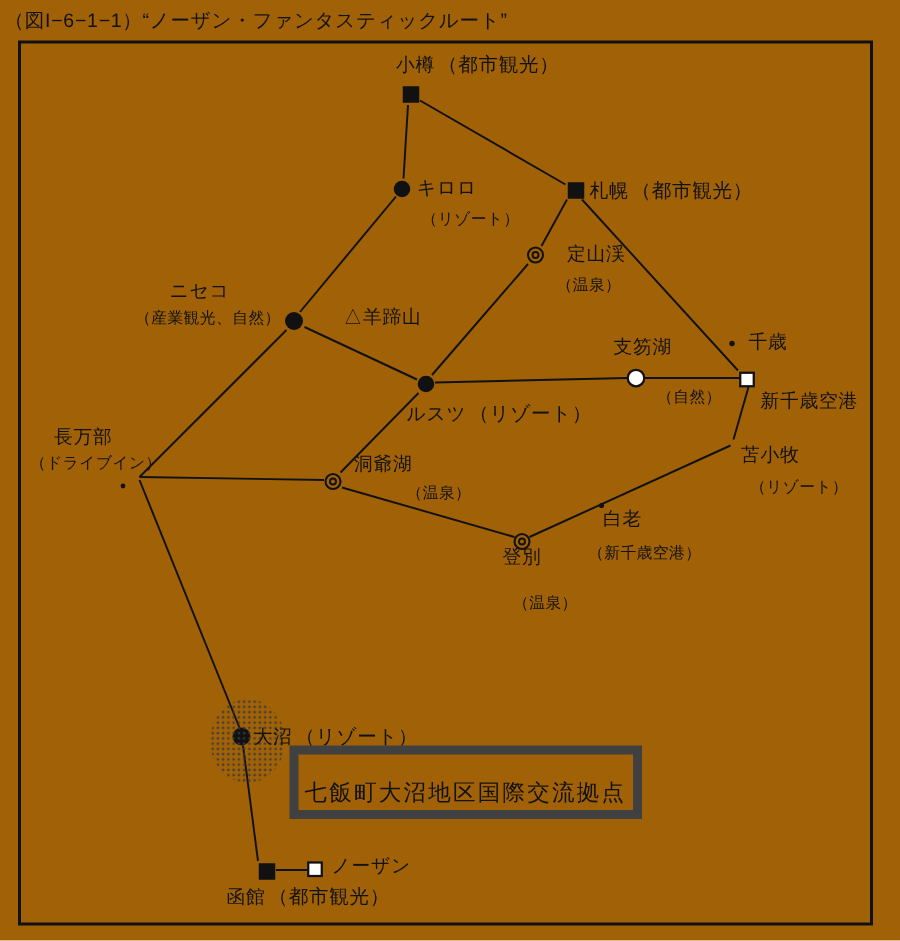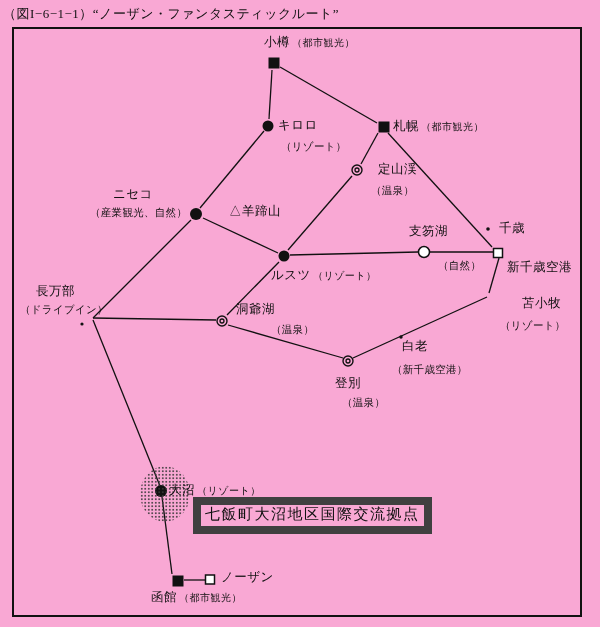--- a/index.html
+++ b/index.html
@@ -1,53 +1,53 @@
 <!DOCTYPE html>
 <html><head>
 <meta charset="utf-8">
 <style>
   html,body{margin:0;padding:0;background:#ffffff;}
   #page{
     position:relative;
     width:600px;height:627px;
-    background:#f9a8d4;
+    background:#a16207;
     color:#111;
-    font-family:Liberation Serif, serif;
+    font-family:Liberation Sans, sans-serif;
     overflow:hidden;
   }
   #fig-title{
     position:absolute;left:3px;top:5px;
     font-size:13px;letter-spacing:0.5px;white-space:nowrap;
   }
   #map-frame{
     position:absolute;left:12px;top:27px;
     width:566px;height:586px;
     border:2px solid #111;
   }
   #map-svg{position:absolute;left:0;top:0;}
   .name-lbl{
     position:absolute;white-space:nowrap;
     font-size:12.5px;letter-spacing:0.5px;line-height:1.1;
   }
   .qual-lbl{
     position:absolute;white-space:nowrap;
     font-size:10.5px;letter-spacing:0.3px;line-height:1.1;
   }
-  .q{font-size:10px;margin-left:2px;}
+  .q{font-size:13px;margin-left:2px;}
   #onuma-stipple{
     position:absolute;left:140px;top:466px;
     width:50px;height:56px;border-radius:50%;
     background-image:radial-gradient(circle,#3a3a3a 0.8px,transparent 1px);
     background-size:3.5px 3.5px;
     opacity:0.85;
   }
   #callout-box{
     position:absolute;left:193px;top:497px;
-    border:8px solid #404040;
-    padding:0 4px 2px 4px;
+    border:6px solid #404040;
+    padding:16px 4px 2px 4px;
     font-size:15px;letter-spacing:1.5px;white-space:nowrap;
   }
 </style>
 </head>
 <body>
 
 <div id="page">
 
   <div id="fig-title">（図I−6−1−1）“ノーザン・ファンタスティックルート”</div>
 
@@ -128,30 +128,30 @@
 
   <div class="name-lbl" style="left:271px;top:269px"><span>ルスツ</span><span class="q">（リゾート）</span></div>
 
   <div class="name-lbl" style="left:409px;top:225px">支笏湖</div>
   <div class="qual-lbl" style="left:438px;top:260px">（自然）</div>
 
   <div class="name-lbl" style="left:499px;top:222px">千歳</div>
 
   <div class="name-lbl" style="left:507px;top:261px">新千歳空港</div>
 
-  <div class="name-lbl" style="left:522px;top:297px">苫小牧</div>
+  <div class="name-lbl" style="left:494px;top:297px">苫小牧</div>
   <div class="qual-lbl" style="left:500px;top:320px">（リゾート）</div>
 
   <div class="name-lbl" style="left:402px;top:340px">白老</div>
   <div class="qual-lbl" style="left:392px;top:364px">（新千歳空港）</div>
 
   <div class="name-lbl" style="left:236px;top:303px">洞爺湖</div>
   <div class="qual-lbl" style="left:271px;top:324px">（温泉）</div>
 
-  <div class="name-lbl" style="left:335px;top:377px">登別</div>
+  <div class="name-lbl" style="left:335px;top:365px">登別</div>
   <div class="qual-lbl" style="left:342px;top:397px">（温泉）</div>
 
   <div class="name-lbl" style="left:36px;top:285px">長万部</div>
   <div class="qual-lbl" style="left:20px;top:304px">（ドライブイン）</div>
 
   <div class="name-lbl" style="left:169px;top:484px"><span>大沼</span><span class="q">（リゾート）</span></div>
 
   <div id="callout-box">七飯町大沼地区国際交流拠点</div>
 
   <div class="name-lbl" style="left:221px;top:571px">ノーザン</div>

